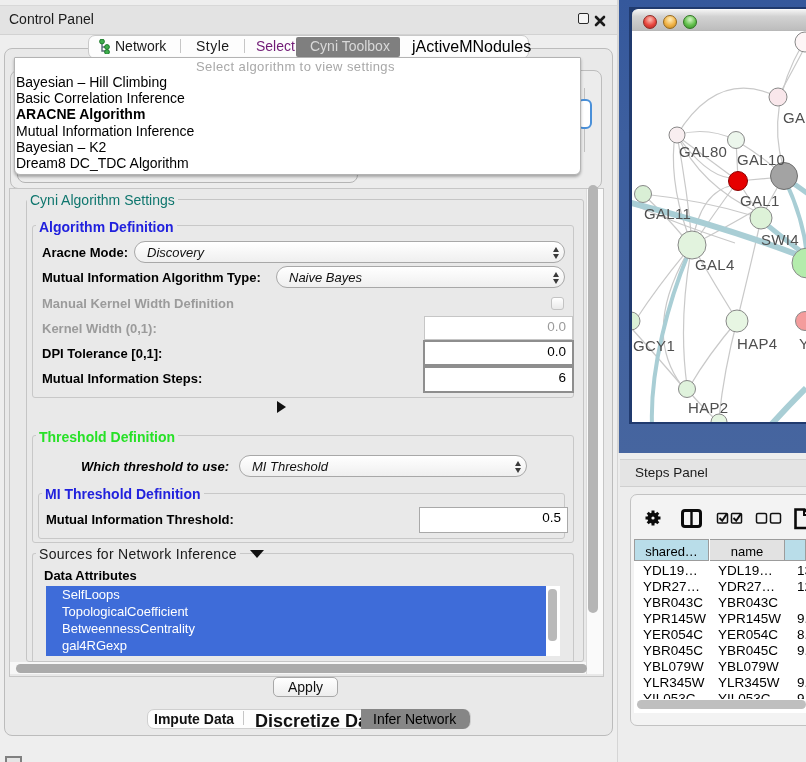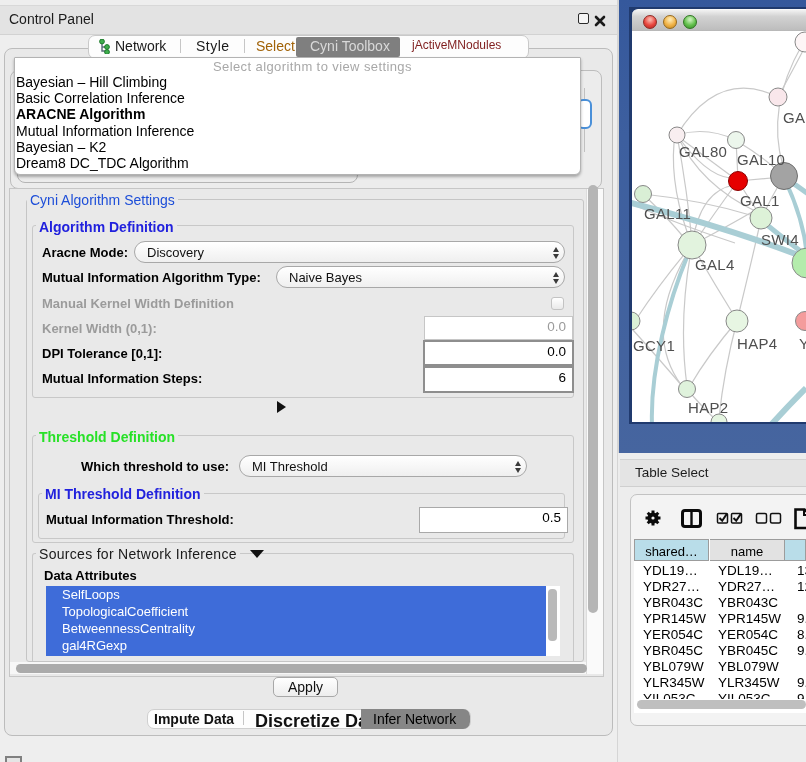--- a/index.html
+++ b/index.html
@@ -35,37 +35,37 @@
       <path d="M3 4 L3 12 L6 12 M3 8 L6 8" stroke="#5a6b7a" stroke-width="1.4" fill="none"></path>
       <circle cx="3" cy="2.5" r="2.4" fill="#3fae4e" stroke="#1d7a2c" stroke-width="1"></circle>
       <circle cx="8" cy="8" r="2.4" fill="#3fae4e" stroke="#1d7a2c" stroke-width="1"></circle>
       <circle cx="8" cy="13" r="2.4" fill="#3fae4e" stroke="#1d7a2c" stroke-width="1"></circle>
     </svg>
   </div>
   <div class="abs" style="left:115px;top:38px;font-size:14px;color:#1a1a1a;">Network</div>
   <div class="abs" style="left:180px;top:39px;width:1px;height:14px;background:#c6c6c6;"></div>
   <div class="abs" style="left:196px;top:38px;font-size:14px;letter-spacing:0.5px;color:#1a1a1a;">Style</div>
   <div class="abs" style="left:244px;top:39px;width:1px;height:14px;background:#c6c6c6;"></div>
-  <div class="abs" style="left:256px;top:38px;font-size:14px;color:#a16207;">Select</div>
+  <div class="abs" style="left:256px;top:38px;font-size:14px;color:#701a75;">Select</div>
   <div class="abs" style="left:296px;top:37px;width:104px;height:20px;background:#7f7f7f;border-radius:2px;"></div>
   <div class="abs" style="left:310px;top:38px;font-size:14px;color:#d9d9d9;">Cyni Toolbox</div>
-  <div class="abs" style="left:412px;top:38px;font-size:12px;color:#7f1d1d;">jActiveMNodules</div>
+  <div class="abs" style="left:412px;top:38px;font-size:16px;color:#000000;">jActiveMNodules</div>
 
   <div class="abs" style="left:10px;top:70px;width:590px;height:117px;border:1px solid #bdbdbd;border-radius:8px;background:#ececec;"></div>
   <div class="abs" style="left:584px;top:88px;width:1px;height:64px;background:#c0c0c0;"></div>
   <div class="abs" style="left:17px;top:152px;width:339px;height:29px;border:1px solid #b5b5b5;border-radius:8px;background:#ececec;"></div>
   <div class="abs" style="left:577px;top:99px;width:11px;height:26px;border:2px solid #4a90d9;border-radius:6px;background:#fff;"></div>
 
   <div class="abs" style="left:9px;top:188px;width:593px;height:487px;border:1px solid #c6c6c6;background:#e9e9e9;"></div>
 
   <div class="abs" style="left:586px;top:189px;width:16px;height:485px;background:#fafafa;border-left:1px solid #dcdcdc;"></div>
   <div class="abs" style="left:588px;top:185px;width:10px;height:428px;background:#b5b5b5;border-radius:5px;"></div>
 
   <div class="abs" style="left:26px;top:199px;width:556px;height:461px;border:1px solid #c5c5c5;border-radius:3px;"></div>
-  <div class="abs" style="left:27px;top:192px;font-size:14px;background:#e9e9e9;padding:0 3px;color:#1d4ed8;">Cyni Algorithm Settings</div>
+  <div class="abs" style="left:27px;top:192px;font-size:14px;background:#e9e9e9;padding:0 3px;color:#0f766e;">Cyni Algorithm Settings</div>
 
   <div class="abs" style="left:32px;top:225px;width:540px;height:171px;border:1px solid #c8c8c8;border-radius:3px;"></div>
   <div class="abs b" style="left:36px;top:219px;font-size:14px;background:#e9e9e9;padding:0 3px;color:#2121dd;">Algorithm Definition</div>
 
   <div class="abs fs13 b" style="left:42px;top:245px;">Aracne Mode:</div>
   <div class="combo abs" style="left:134px;top:241px;width:431px;height:22px;">
       <span>Discovery</span>
     </div>
   <div class="abs fs13 b" style="left:42px;top:270px;">Mutual Information Algorithm Type:</div>
   <div class="combo abs" style="left:276px;top:266px;width:289px;height:22px;">
@@ -77,21 +77,21 @@
   <div class="field abs gray" style="left:424px;top:316px;width:141px;height:20px;border:1px solid #c6c6c6;">0.0</div>
   <div class="abs fs13 b" style="left:42px;top:346px;">DPI Tolerance [0,1]:</div>
   <div class="field abs" style="left:423px;top:340px;width:141px;height:20px;border:2px solid #8e8e8e;">0.0</div>
   <div class="abs fs13 b" style="left:42px;top:371px;">Mutual Information Steps:</div>
   <div class="field abs" style="left:423px;top:366px;width:141px;height:21px;border:2px solid #8e8e8e;">6</div>
 
   <div class="abs" style="left:277px;top:401px;width:0;height:0;border-left:9px solid #111;border-top:6px solid transparent;border-bottom:6px solid transparent;"></div>
 
   <div class="abs" style="left:32px;top:435px;width:540px;height:106px;border:1px solid #c8c8c8;border-radius:3px;"></div>
   <div class="abs b" style="left:36px;top:429px;font-size:14px;background:#e9e9e9;padding:0 3px;color:#27e127;">Threshold Definition</div>
-  <div class="abs fs13 b" style="left:81px;top:459px;">Which threshold to use:</div>
+  <div class="abs fs13 b" style="left:81px;top:459px;font-style:italic;">Which threshold to use:</div>
   <div class="combo abs" style="left:239px;top:455px;width:288px;height:22px;padding-left:45px;">
       <span>MI Threshold</span>
     </div>
 
   <div class="abs" style="left:38px;top:493px;width:525px;height:44px;border:1px solid #c8c8c8;border-radius:3px;"></div>
   <div class="abs b" style="left:42px;top:486px;font-size:14px;background:#e9e9e9;padding:0 3px;color:#2121dd;">MI Threshold Definition</div>
   <div class="abs fs13 b" style="left:46px;top:512px;">Mutual Information Threshold:</div>
   <div class="field abs" style="left:419px;top:507px;width:141px;height:22px;border:1px solid #a9a9a9;">0.5</div>
 
   <div class="abs" style="left:32px;top:553px;width:540px;height:107px;border:1px solid #c8c8c8;border-top-left-radius:3px;border-top-right-radius:3px;border-bottom:none;"></div>
@@ -110,21 +110,21 @@
   <div class="abs" style="left:147px;top:709px;width:322px;height:18px;background:#fdfdfd;border:1px solid #cfcfcf;border-radius:7px;"></div>
   <div class="abs b" style="left:154px;top:711px;font-size:14px;color:#111;">Impute Data</div>
   <div class="abs" style="left:243px;top:711px;width:1px;height:14px;background:#c6c6c6;"></div>
   <div class="abs b" style="left:255px;top:711px;font-size:18px;color:#111;">Discretize Data</div>
   <div class="abs" style="left:361px;top:709px;width:109px;height:20px;background:#868686;border-radius:0 7px 7px 0;"></div>
   <div class="abs" style="left:373px;top:711px;font-size:14px;color:#000000;">Infer Network</div>
 
   <div class="abs" style="left:5px;top:756px;width:13px;height:6px;border:2px solid #808080;background:#e5e5e5;"></div>
 
   <div class="abs" style="left:14px;top:57px;width:565px;height:116px;background:#fff;border:1px solid #b3b3b3;border-radius:1px 1px 6px 6px;box-shadow:0 2px 3px rgba(0,0,0,0.3);"></div>
-  <div class="abs" style="left:213px;top:59px;font-size:13px;color:#a8a8a8;letter-spacing:0.4px;">Select algorithm to view settings</div>
+  <div class="abs" style="left:196px;top:59px;font-size:13px;color:#a8a8a8;letter-spacing:0.4px;">Select algorithm to view settings</div>
   <div class="abs" style="left:16px;top:74px;font-size:14px;color:#000;line-height:16.2px;">Bayesian – Hill Climbing<br>Basic Correlation Inference<br><span class="b">ARACNE Algorithm</span><br>Mutual Information Inference<br>Bayesian – K2<br>Dream8 DC_TDC Algorithm</div>
 
   <div class="abs" style="left:617px;top:0;width:2px;height:762px;background:#d5d5d5;"></div>
   <div class="abs" style="left:619px;top:0;width:187px;height:455px;background:linear-gradient(#35589c,#3d5f9f 30%,#46659f);"></div>
 
   <div class="abs" style="left:629px;top:7px;width:177px;height:417px;background:#203a6e;"></div>
   <div class="abs" style="left:632px;top:9px;width:174px;height:22px;background:linear-gradient(#f2f2f2,#d2d2d2 30%,#bdbdbd 90%,#b0b0b0);border-top:1px solid #fafafa;border-bottom:1px solid #787878;border-top-left-radius:6px;"></div>
   <div class="abs" style="left:643px;top:15px;width:12px;height:12px;border-radius:50%;background:radial-gradient(circle at 50% 30%,#f8aca2 10%,#e8463e 55%,#ad2620);border:0.5px solid #8e2a24;"></div>
   <div class="abs" style="left:663px;top:15px;width:12px;height:12px;border-radius:50%;background:radial-gradient(circle at 50% 30%,#fce4a8 10%,#f0b246 55%,#bd8422);border:0.5px solid #97691c;"></div>
   <div class="abs" style="left:683px;top:15px;width:12px;height:12px;border-radius:50%;background:radial-gradient(circle at 50% 30%,#c2ecb2 10%,#62c04c 55%,#368a28);border:0.5px solid #2f7522;"></div>
@@ -198,21 +198,21 @@
         <text x="633" y="351">GCY1</text>
         <text x="737" y="349">HAP4</text>
         <text x="799" y="349">YD</text>
         <text x="688" y="413">HAP2</text>
       </g>
     </svg>
   </div>
 
   <div class="abs" style="left:618px;top:453px;width:188px;height:309px;background:#ededed;"></div>
   <div class="abs" style="left:620px;top:459px;width:186px;height:26px;background:#e4e4e4;border-top:1px solid #d2d2d2;border-bottom:1px solid #cfcfcf;"></div>
-  <div class="abs" style="left:635px;top:465px;font-size:13.5px;color:#1c1c1c;">Table Select</div>
+  <div class="abs" style="left:635px;top:465px;font-size:13.5px;color:#1c1c1c;">Steps Panel</div>
 
   <div class="abs" style="left:630px;top:494px;width:185px;height:230px;background:#f3f3f3;border:1px solid #c2c2c2;border-radius:7px;"></div>
 
   <div class="abs" style="left:644px;top:508px;">
     <svg width="162" height="22" viewBox="0 0 162 22">
       <g>
         <circle cx="9" cy="10" r="5.6" fill="#0a0a0a"></circle>
         <g stroke="#0a0a0a" stroke-width="3">
           <line x1="9" y1="2.5" x2="9" y2="6"></line>
             <line x1="9" y1="14" x2="9" y2="17.5"></line>
@@ -246,21 +246,21 @@
   <div class="abs" style="left:785px;top:539px;width:21px;height:22px;background:#b9dde9;border:1px solid #9c9c9c;border-left:none;box-sizing:border-box;"></div>
   <div class="abs" style="left:643px;top:563px;width:70px;font-size:13.5px;line-height:16px;color:#000;">YDL19…<br>YDR27…<br>YBR043C<br>YPR145W<br>YER054C<br>YBR045C<br>YBL079W<br>YLR345W<br>YIL053C</div>
   <div class="abs" style="left:718px;top:563px;width:70px;font-size:13.5px;line-height:16px;color:#000;">YDL19…<br>YDR27…<br>YBR043C<br>YPR145W<br>YER054C<br>YBR045C<br>YBL079W<br>YLR345W<br>YIL053C</div>
   <div class="abs" style="left:797px;top:563px;width:20px;font-size:13.5px;line-height:16px;color:#000;">13<br>12<br><br>9.<br>8.<br>9.<br><br>9.<br>9</div>
   <div class="abs" style="left:635px;top:699px;width:171px;height:12px;background:#fff;"></div>
   <div class="abs" style="left:637px;top:700px;width:169px;height:9px;background:#bfbfbf;border-radius:4.5px;"></div>
 
 </div>
 
 <style>
-  .combo{background:linear-gradient(#ffffff,#efefef);border:1px solid #a8a8a8;border-radius:11px;box-sizing:border-box;font-size:13px;color:#111;}
+  .combo{background:linear-gradient(#ffffff,#efefef);border:1px solid #a8a8a8;border-radius:11px;box-sizing:border-box;font-size:13px;color:#111;font-style:italic;}
   .combo span{position:absolute;left:12px;top:3px;}
   .combo:after{content:"";position:absolute;right:5px;top:5px;width:0;height:0;
      border-left:3px solid transparent;border-right:3px solid transparent;border-bottom:5px solid #3a3a3a;}
   .combo:before{content:"";position:absolute;right:5px;top:12px;width:0;height:0;
      border-left:3px solid transparent;border-right:3px solid transparent;border-top:5px solid #3a3a3a;}
   .field{background:#fff;font-size:13.5px;color:#000;text-align:right;padding:2px 6px 0 0;}
   .field.gray{color:#9b9b9b;}
 </style>
 
 </body></html>

